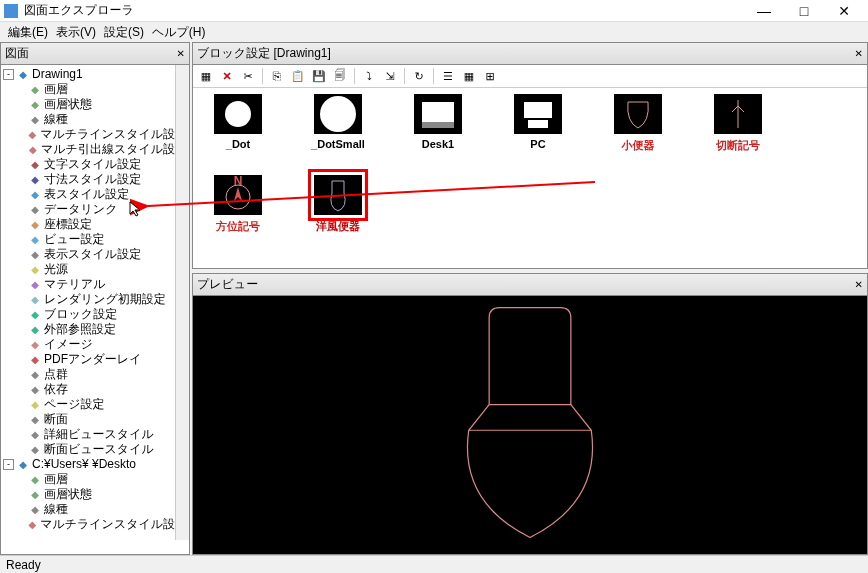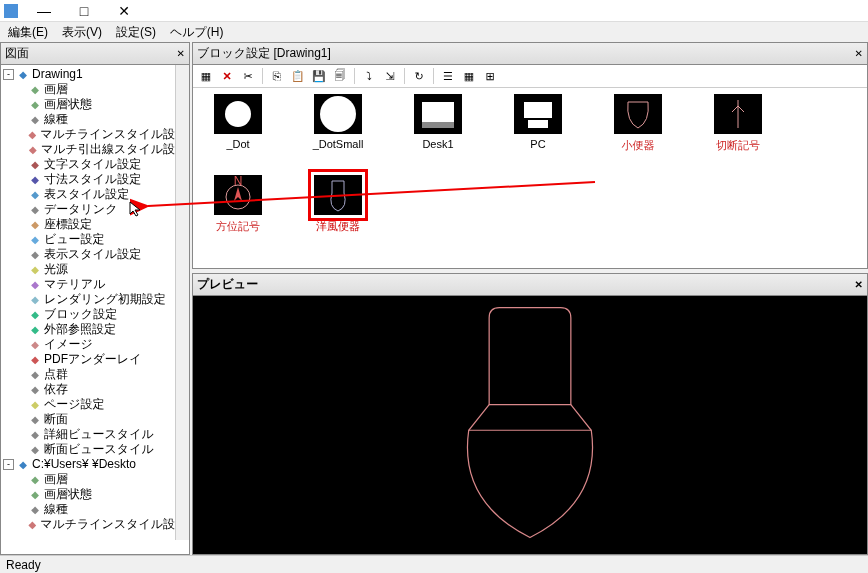--- a/index.html
+++ b/index.html
@@ -1,21 +1,21 @@
 <!DOCTYPE html>
 <html><head>
 <meta charset="utf-8">
 <style>
 * { box-sizing: border-box; margin: 0; padding: 0; font-family: "MS UI Gothic", sans-serif; font-size: 12px; }
 body { background: #f0f0f0; width: 868px; height: 573px; overflow: hidden; position: relative; }
 .titlebar { height: 22px; background: #fff; display: flex; align-items: center; padding: 0 4px; border-bottom: 1px solid #ddd; }
 .titlebar .icon { width: 14px; height: 14px; background: #4a90d9; margin-right: 6px; }
 .titlebar .title { flex: 1; }
 .titlebar .wbtn { width: 40px; height: 20px; text-align: center; line-height: 20px; font-size: 14px; }
-.menubar { height: 20px; background: #f0f0f0; display: flex; align-items: center; padding: 8px 4px; gap: 6px; }
+.menubar { height: 20px; background: #f0f0f0; display: flex; align-items: center; padding: 8px 4px; }
 .menubar span { padding: 1px 4px; }
 .layout { display: flex; height: calc(573px - 22px - 20px - 18px); }
 .left-panel { width: 190px; border: 1px solid #888; background: #fff; display: flex; flex-direction: column; }
 .panel-title { background: linear-gradient(#eee,#ddd); border-bottom: 1px solid #888; padding: 2px 4px; display: flex; justify-content: space-between; align-items: center; }
 .panel-title .x { font-size: 10px; }
 .tabs { display: flex; border-bottom: 1px solid #888; background:#f0f0f0; }
 .tab { padding: 3px 8px; border: 1px solid #888; border-bottom: none; background: #fff; margin-right: -1px; }
 .tab.inactive { background: #eee; }
 .tree { flex: 1; overflow: auto; padding: 2px 0; }
 .tree-node { display: flex; align-items: center; padding: 0 2px; white-space: nowrap; line-height: 15px; }
@@ -24,37 +24,38 @@
 .tree-node .ico { width: 14px; height: 12px; display:inline-flex; align-items:center; justify-content:center; font-size:10px; margin-right:2px; }
 .tree-scroll { position: absolute; right: 0; top: 0; bottom: 14px; width: 14px; background: #f0f0f0; border-left: 1px solid #ccc; }
 .tree-wrap { position: relative; flex:1; overflow:hidden;}
 .right-panel { flex: 1; display: flex; flex-direction: column; margin-left: 2px; }
 .block-panel { border: 1px solid #888; background: #fff; display: flex; flex-direction: column; height: 250px;}
 .toolbar { display: flex; gap: 3px; padding: 2px 4px; border-bottom: 1px solid #ccc; align-items:center; }
 .tbtn { width: 18px; height: 18px; display: inline-flex; align-items:center; justify-content:center; font-size: 11px; border:1px solid transparent; }
 .tbtn.red { color: #c00; font-weight:bold;}
 .tsep { width:1px; height:16px; background:#ccc; margin:0 2px;}
 .block-grid { flex:1; padding: 6px 10px; display:flex; flex-wrap:wrap; gap: 22px 30px; align-content:flex-start; overflow:hidden; background:#fff;}
-.block-item { width: 70px; text-align:center; }
+.block-item { width: 70px; text-align:center;font-weight:bold; }
 .block-thumb { width: 48px; height: 40px; background:#000; margin: 0 auto 4px; display:flex; align-items:center; justify-content:center; }
 .block-item.selected .block-thumb { outline: 3px solid #e00; outline-offset: 3px; }
 .block-label { font-size: 11px; color:#000; }
 .block-item.selected .block-label { color:#c00;}
 .block-item.redlabel .block-label { color: #c22;}
-.preview-panel { flex:1; border: 1px solid #888; margin-top: 4px; display:flex; flex-direction:column;font-weight:bold;}
+.preview-panel { flex:1; border: 1px solid #888; margin-top: 4px; display:flex; flex-direction:column;}
 .preview-canvas { flex:1; background:#000; position:relative; overflow:hidden;}
 .statusbar { height: 18px; background: #f0f0f0; padding: 1px 6px; line-height:16px; border-top:1px solid #ccc;}
 .arrow-overlay { position:absolute; pointer-events:none; z-index:50;}
 svg.shape { width:100%; height:100%;}
 </style>
 </head>
 <body>
 
 <div class="titlebar">
   <span class="icon"></span>
+  <span class="title">図面エクスプローラ</span>
   <span class="wbtn">―</span>
   <span class="wbtn">□</span>
   <span class="wbtn">✕</span>
 </div>
 
 <div class="menubar">
   <span>編集(E)</span>
   <span>表示(V)</span>
   <span>設定(S)</span>
   <span>ヘルプ(H)</span>

